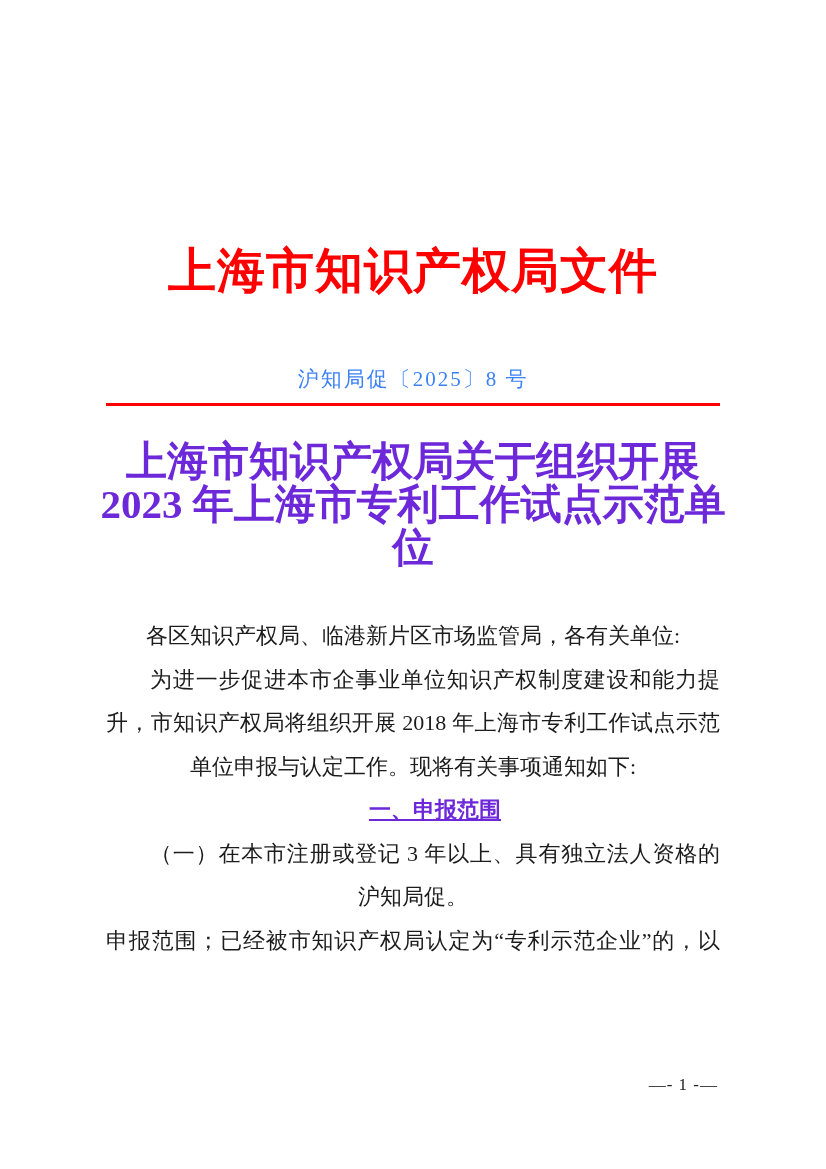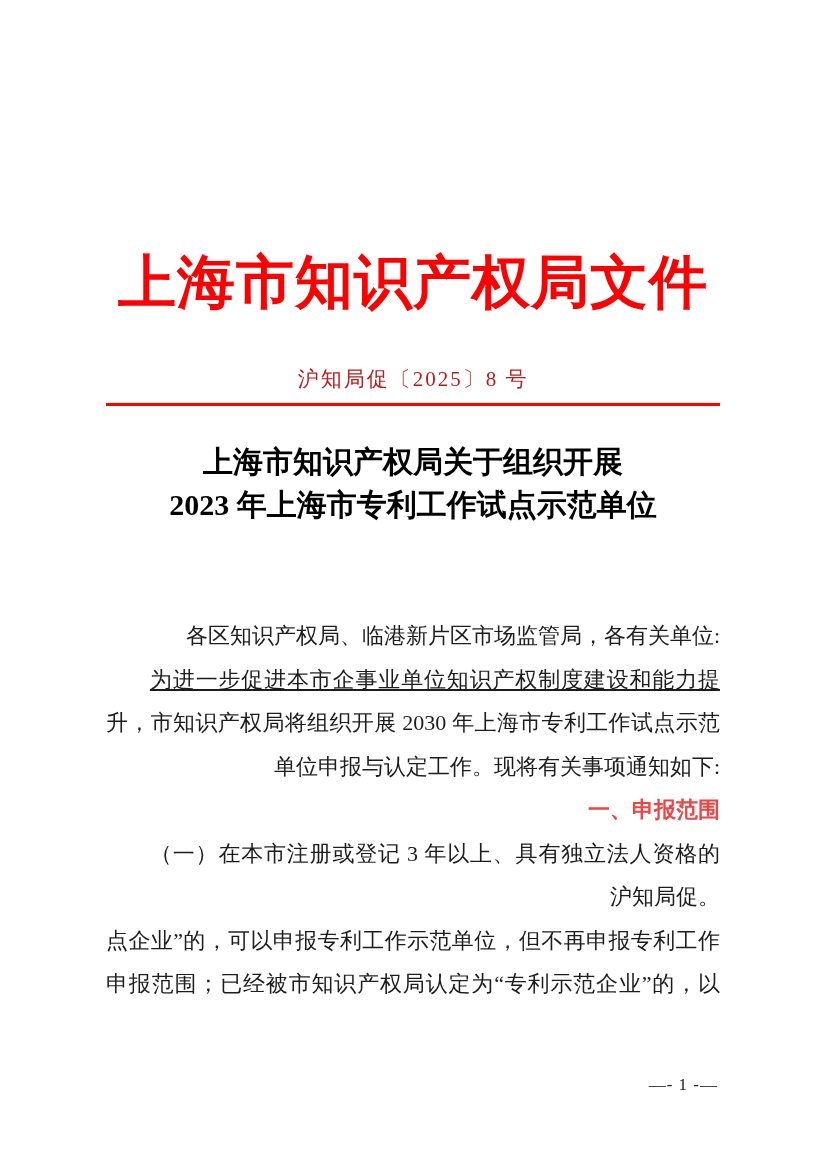--- a/index.html
+++ b/index.html
@@ -12,92 +12,93 @@
     width: 826px;
     height: 1169px;
     margin: 0 auto;
     background: #ffffff;
     overflow: hidden;
   }
 
   
   .letterhead {
     position: absolute;
-    top: 248px;
+    top: 236px;
     left: 0;
     width: 100%;
     text-align: center;
-    font-size: 58px;
+    font-size: 48px;
     line-height: 70px;
     font-weight: 700;
     color: var(--accent);
     letter-spacing: 1px;
     font-family: "Liberation Serif", "DejaVu Serif", serif;
   }
 
   
   .docnum {
     position: absolute;
     top: 366px;
     left: 0;
     width: 100%;
     text-align: center;
     font-size: 21px;
     line-height: 26px;
     letter-spacing: 2px;
-    color: #b91c1c;
+    color: #3b82f6;
   }
 
   
   .redline {
     position: absolute;
     top: 403px;
     left: 106px;
     width: 614px;
     height: 3px;
     background: var(--accent);
   }
 
   
   .doc-title {
     position: absolute;
     top: 440px;
     left: 85px;
     width: 656px;
     text-align: center;
-    font-size: 30px;
+    font-size: 41px;
     line-height: 43px;
     font-weight: 700;
-    color: #000000;
+    color: #6d28d9;
   }
   .doc-title .tline { display: block; }
 
   
   .body-block {
     position: absolute;
     top: 614px;
     left: 106px;
     width: 614px;
     color: #1c1c1c;
   }
   .line {
     font-size: 22px;
     line-height: 43.5px;
     height: 43.5px;
-    text-align: right;
+    text-align: center;
     overflow: hidden;
   }
   .line.just {
     text-align: justify;
     text-align-last: justify;
   }
   .line.head {
     font-family: "Liberation Sans", "DejaVu Sans", sans-serif;
     font-weight: 700;
-    color: #ef4444;
+    color: #6d28d9;
+    text-decoration: underline;
   }
 
   
   .footer {
     position: absolute;
     top: 1074px;
     right: 108px;
     font-size: 17px;
     line-height: 22px;
     letter-spacing: 1px;
@@ -115,25 +116,24 @@
 
   <div class="redline"></div>
 
   <div class="doc-title">
     <span class="tline">上海市知识产权局关于组织开展</span>
     <span class="tline">2023 年上海市专利工作试点示范单位</span>
   </div>
 
   <div class="body-block">
       <div class="line" style="text-indent: 0em;">各区知识产权局、临港新片区市场监管局，各有关单位:</div>
-      <div class="line just" style="text-indent: 2em; text-decoration: underline;">为进一步促进本市企事业单位知识产权制度建设和能力提</div>
-      <div class="line just" style="text-indent: 0em;">升，市知识产权局将组织开展 2030 年上海市专利工作试点示范</div>
+      <div class="line just" style="text-indent: 2em;">为进一步促进本市企事业单位知识产权制度建设和能力提</div>
+      <div class="line just" style="text-indent: 0em;">升，市知识产权局将组织开展 2018 年上海市专利工作试点示范</div>
       <div class="line" style="text-indent: 0em;">单位申报与认定工作。现将有关事项通知如下:</div>
       <div class="line head" style="text-indent: 2em;">一、申报范围</div>
       <div class="line just" style="text-indent: 2em;">（一）在本市注册或登记 3 年以上、具有独立法人资格的企</div>
       <div class="line" style="text-indent: 0em;">沪知局促。</div>
-      <div class="line just" style="text-indent: 0em;">点企业”的，可以申报专利工作示范单位，但不再申报专利工作</div>
       <div class="line just" style="text-indent: 0em;">申报范围；已经被市知识产权局认定为“专利示范企业”的，以</div>
     </div>
 
   <div class="footer">—- 1 -—</div>
 
 </div>
 
 </body></html>

